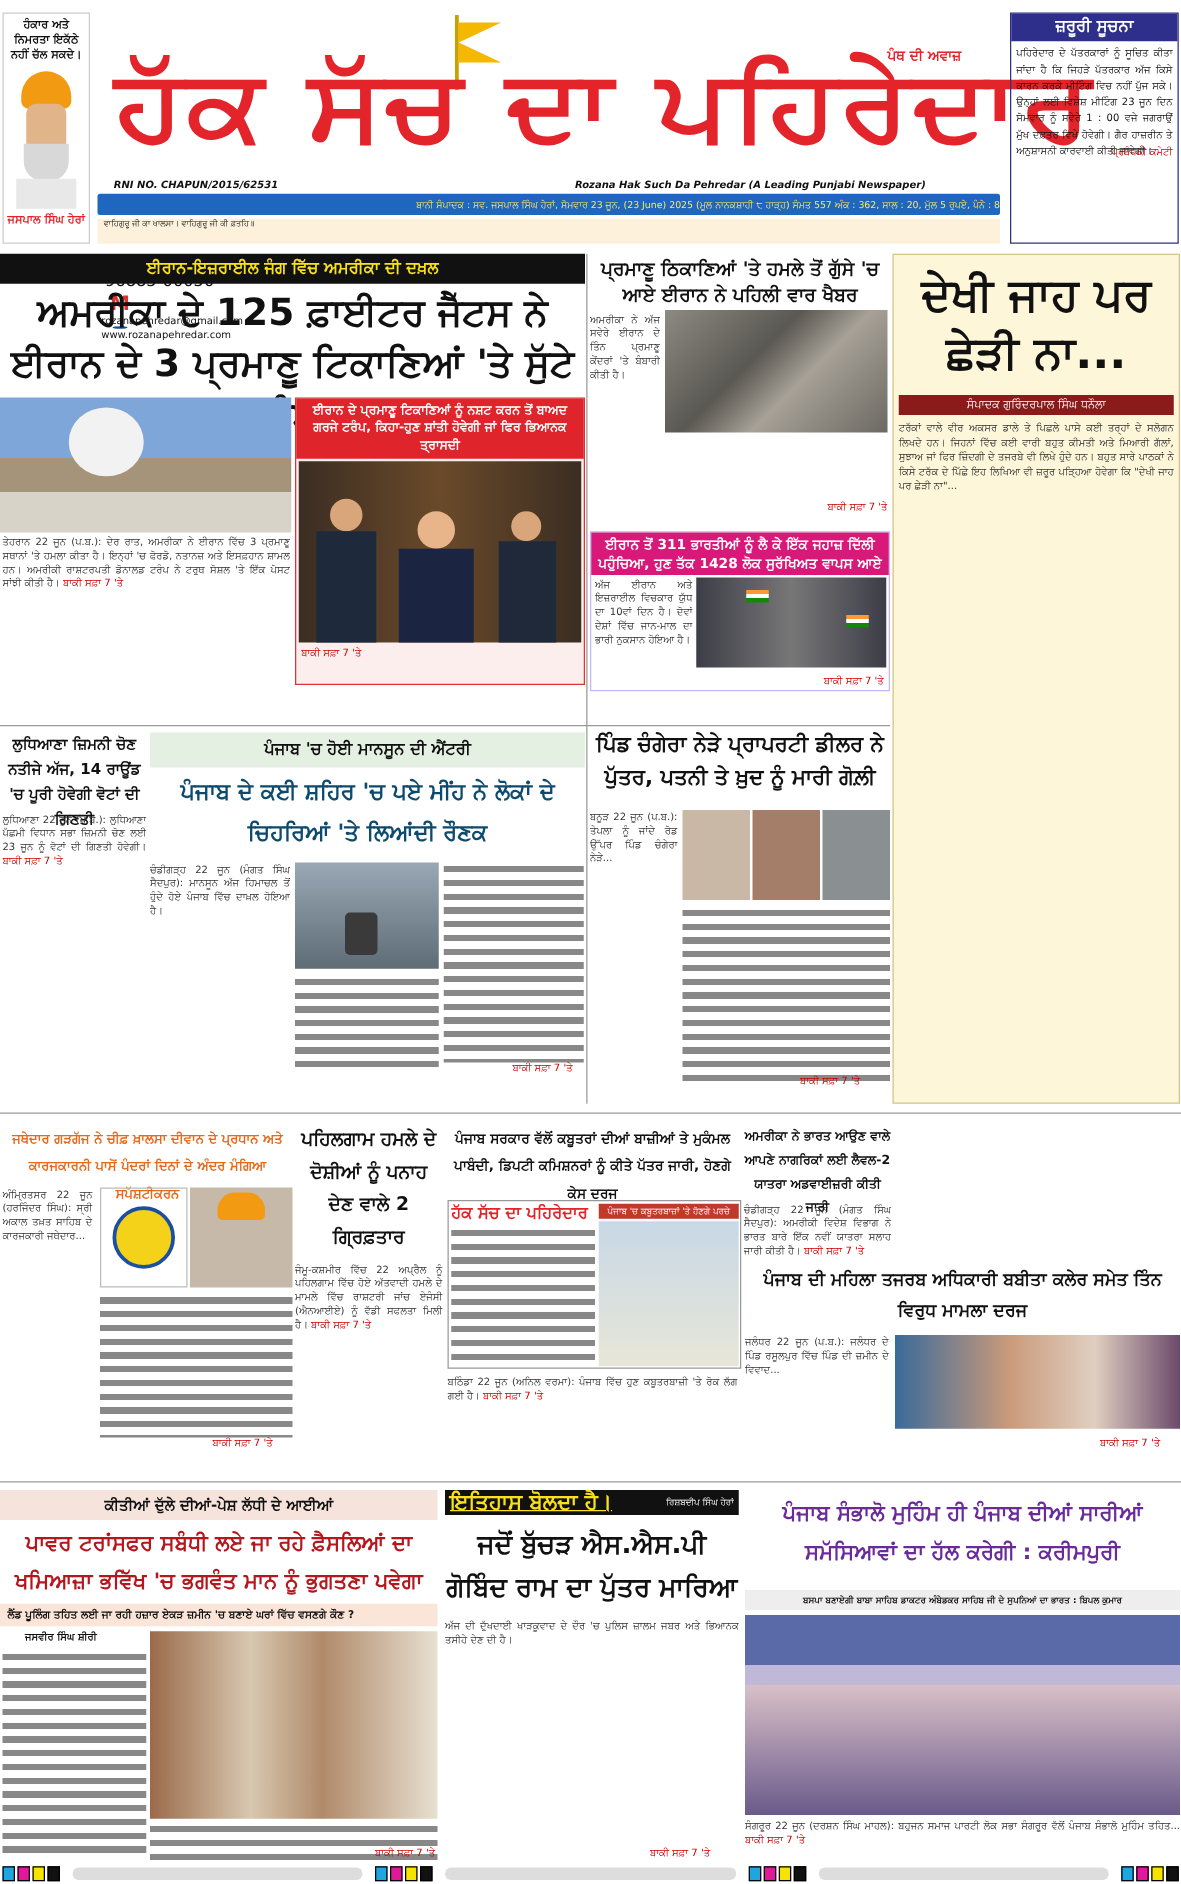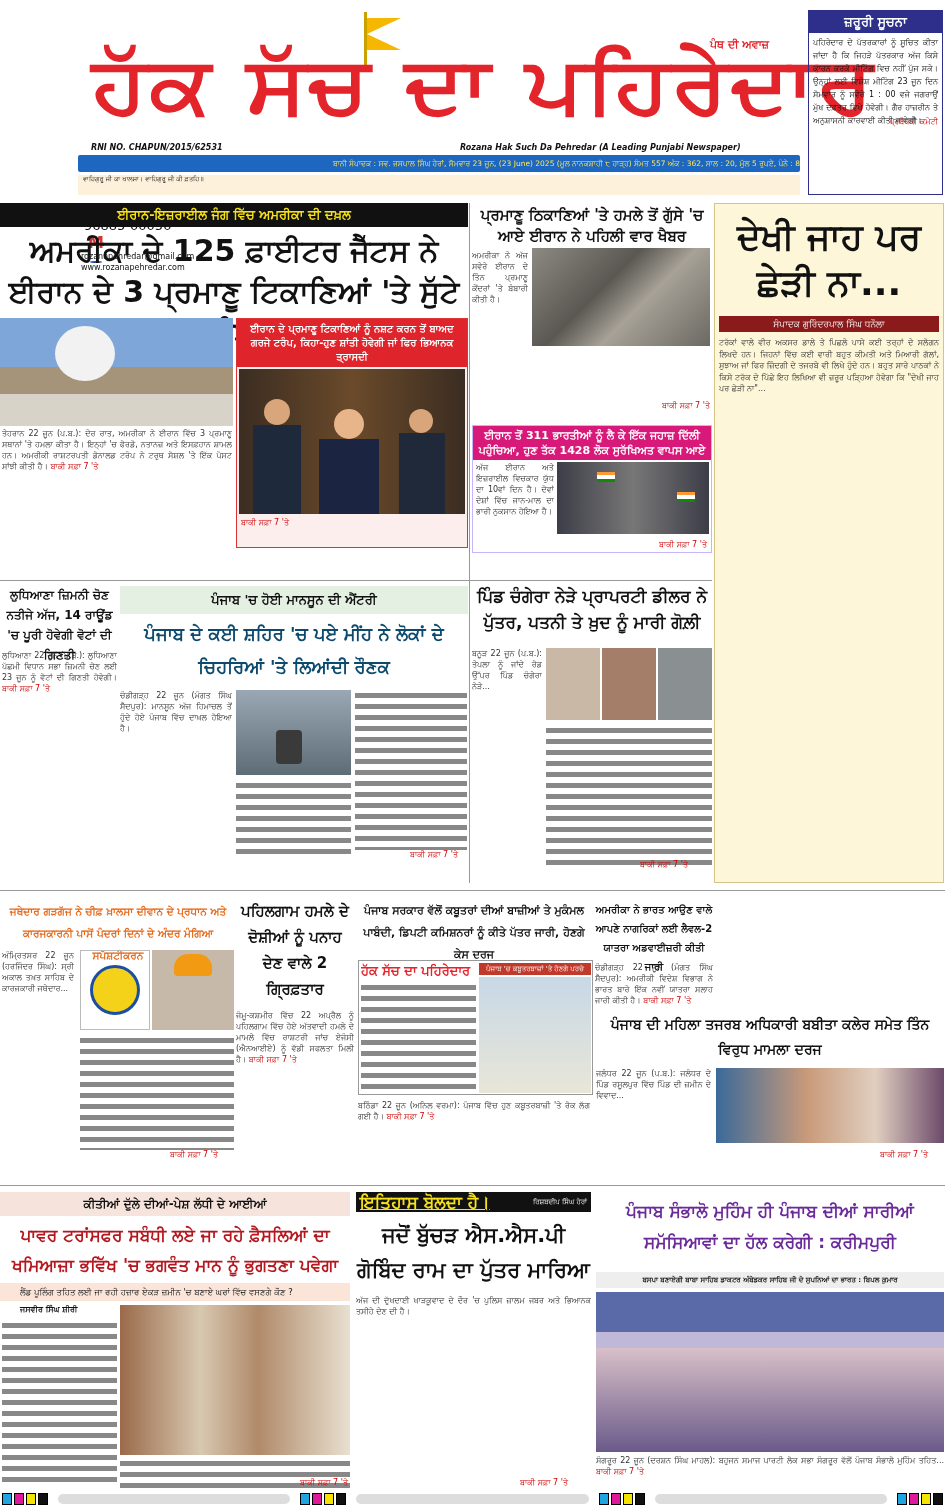--- a/index.html
+++ b/index.html
@@ -10,20 +10,30 @@
 .more{color:#c00;font-size:8px}
 .ph{background:#9aa;overflow:hidden}
 .hd{font-weight:bold;text-align:center;line-height:1.15}
 .bar-cmyk{display:flex;gap:2px}
 .bar-cmyk span{width:10px;height:12px;border:1px solid #000}
 </style>
 </head>
 <body>
 
 <div class="abs" style="left:0;top:0;width:945px;height:196px;">
+  <div class="abs" style="left:2px;top:10px;width:70px;height:185px;border:1px solid #ccc;background:#fff;">
+    <div style="font-size:9px;font-weight:bold;color:#111;text-align:center;line-height:12px;padding:3px 2px;">ਹੰਕਾਰ ਅਤੇ ਨਿਮਰਤਾ ਇਕੱਠੇ ਨਹੀਂ ਚੱਲ ਸਕਦੇ।</div>
+    <div style="margin:4px auto 0;width:52px;height:110px;position:relative;">
+      <div style="position:absolute;left:6px;top:0;width:40px;height:30px;background:#f29a12;border-radius:20px 20px 6px 6px;"></div>
+      <div style="position:absolute;left:10px;top:26px;width:32px;height:42px;background:#e2b48a;border-radius:8px;"></div>
+      <div style="position:absolute;left:8px;top:58px;width:36px;height:30px;background:#d8d8d8;border-radius:0 0 16px 16px;"></div>
+      <div style="position:absolute;left:2px;top:86px;width:48px;height:24px;background:#e8e8e8;"></div>
+    </div>
+    <div style="font-size:9px;font-weight:bold;color:#e3242b;text-align:center;margin-top:4px;">ਜਸਪਾਲ ਸਿੰਘ ਹੇਰਾਂ</div>
+  </div>
 
   <div class="abs" style="left:92px;top:30px;width:720px;height:110px;">
     <div class="abs" style="left:270px;top:-18px;width:40px;height:60px;">
       <div style="position:absolute;left:2px;top:0;width:3px;height:60px;background:#caa200;"></div>
       <div style="position:absolute;left:5px;top:6px;width:0;height:0;border-top:16px solid #f5b700;border-bottom:16px solid #f5b700;border-right:34px solid transparent;"></div>
     </div>
     <div style="font-size:78px;font-weight:bold;color:#e3242b;letter-spacing:2px;line-height:110px;white-space:nowrap;transform:scaleX(1.15);transform-origin:left;">ਹੱਕ ਸੱਚ ਦਾ ਪਹਿਰੇਦਾਰ</div>
   </div>
   <div class="abs" style="left:710px;top:38px;font-size:11px;font-weight:bold;color:#e3242b;">ਪੰਥ ਦੀ ਅਵਾਜ਼</div>
 
@@ -184,21 +194,21 @@
   <span>ਜਲੰਧਰ 22 ਜੂਨ (ਪ.ਬ.): ਜਲੰਧਰ ਦੇ ਪਿੰਡ ਰਸੂਲਪੁਰ ਵਿੱਚ ਪਿੰਡ ਦੀ ਜ਼ਮੀਨ ਦੇ ਵਿਵਾਦ...</span>
 </div>
 <div class="abs ph" style="left:716px;top:1068px;width:228px;height:75px;background:linear-gradient(90deg,#3a6a9a,#c99a7a 40%,#e0cfc0 70%,#6b4a6a);"></div>
 <div class="abs more" style="left:880px;top:1150px;">ਬਾਕੀ ਸਫ਼ਾ 7 'ਤੇ</div>
 
 <div class="abs" style="left:0;top:1192px;width:350px;height:24px;background:#f6e3dc;">
   <div style="font-size:12px;font-weight:bold;text-align:center;line-height:24px;">ਕੀਤੀਆਂ ਦੁੱਲੇ ਦੀਆਂ-ਪੇਸ਼ ਲੱਧੀ ਦੇ ਆਈਆਂ</div>
 </div>
 <div class="abs hd" style="left:0;top:1220px;width:350px;font-size:17px;line-height:30px;color:#b5171e;">ਪਾਵਰ ਟਰਾਂਸਫਰ ਸਬੰਧੀ ਲਏ ਜਾ ਰਹੇ ਫ਼ੈਸਲਿਆਂ ਦਾ ਖਮਿਆਜ਼ਾ ਭਵਿੱਖ 'ਚ ਭਗਵੰਤ ਮਾਨ ਨੂੰ ਭੁਗਤਣਾ ਪਵੇਗਾ</div>
 <div class="abs" style="left:0;top:1283px;width:350px;height:18px;background:#fbe4d8;">
-  <div style="font-size:8.5px;font-weight:normal;line-height:18px;padding-left:20px;white-space:nowrap;overflow:hidden;">ਲੈਂਡ ਪੂਲਿੰਗ ਤਹਿਤ ਲਈ ਜਾ ਰਹੀ ਹਜ਼ਾਰ ਏਕੜ ਜ਼ਮੀਨ 'ਚ ਬਣਾਏ ਘਰਾਂ ਵਿੱਚ ਵਸਣਗੇ ਕੌਣ ?</div>
+  <div style="font-size:8.5px;font-weight:bold;line-height:18px;padding-left:6px;white-space:nowrap;overflow:hidden;">ਲੈਂਡ ਪੂਲਿੰਗ ਤਹਿਤ ਲਈ ਜਾ ਰਹੀ ਹਜ਼ਾਰ ਏਕੜ ਜ਼ਮੀਨ 'ਚ ਬਣਾਏ ਘਰਾਂ ਵਿੱਚ ਵਸਣਗੇ ਕੌਣ ?</div>
 </div>
 <div class="abs" style="left:20px;top:1305px;font-size:8px;font-weight:bold;">ਜਸਵੀਰ ਸਿੰਘ ਸ਼ੀਰੀ</div>
 <div class="abs txt lines" style="left:2px;top:1320px;width:115px;height:165px;"></div>
 <div class="abs ph" style="left:120px;top:1305px;width:230px;height:150px;background:linear-gradient(90deg,#9a6a4a,#d8c8b0 35%,#b08a6a 60%,#e8e0d0);"></div>
 <div class="abs txt lines" style="left:120px;top:1458px;width:230px;height:30px;"></div>
 <div class="abs more" style="left:300px;top:1478px;">ਬਾਕੀ ਸਫ਼ਾ 7 'ਤੇ</div>
 
 <div class="abs" style="left:356px;top:1192px;width:235px;height:20px;background:#111;display:flex;align-items:center;justify-content:space-between;padding:0 4px;">
   <span style="color:#f7e11b;font-size:17px;font-weight:bold;text-decoration:underline;">ਇਤਿਹਾਸ ਬੋਲਦਾ ਹੈ।</span>
   <span style="color:#fff;font-size:7px;">ਰਿਸ਼ਬਦੀਪ ਸਿੰਘ ਹੇਰਾਂ</span>

